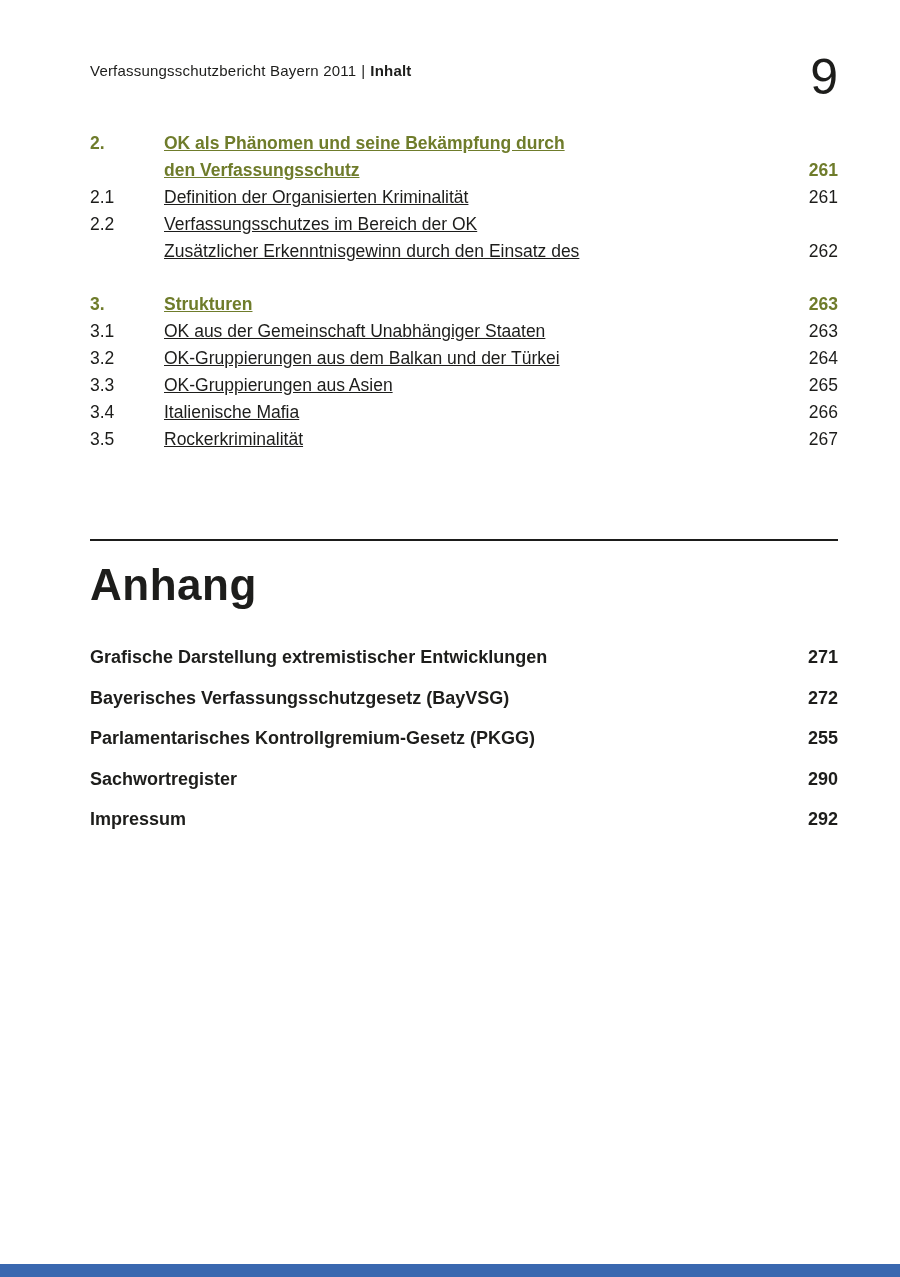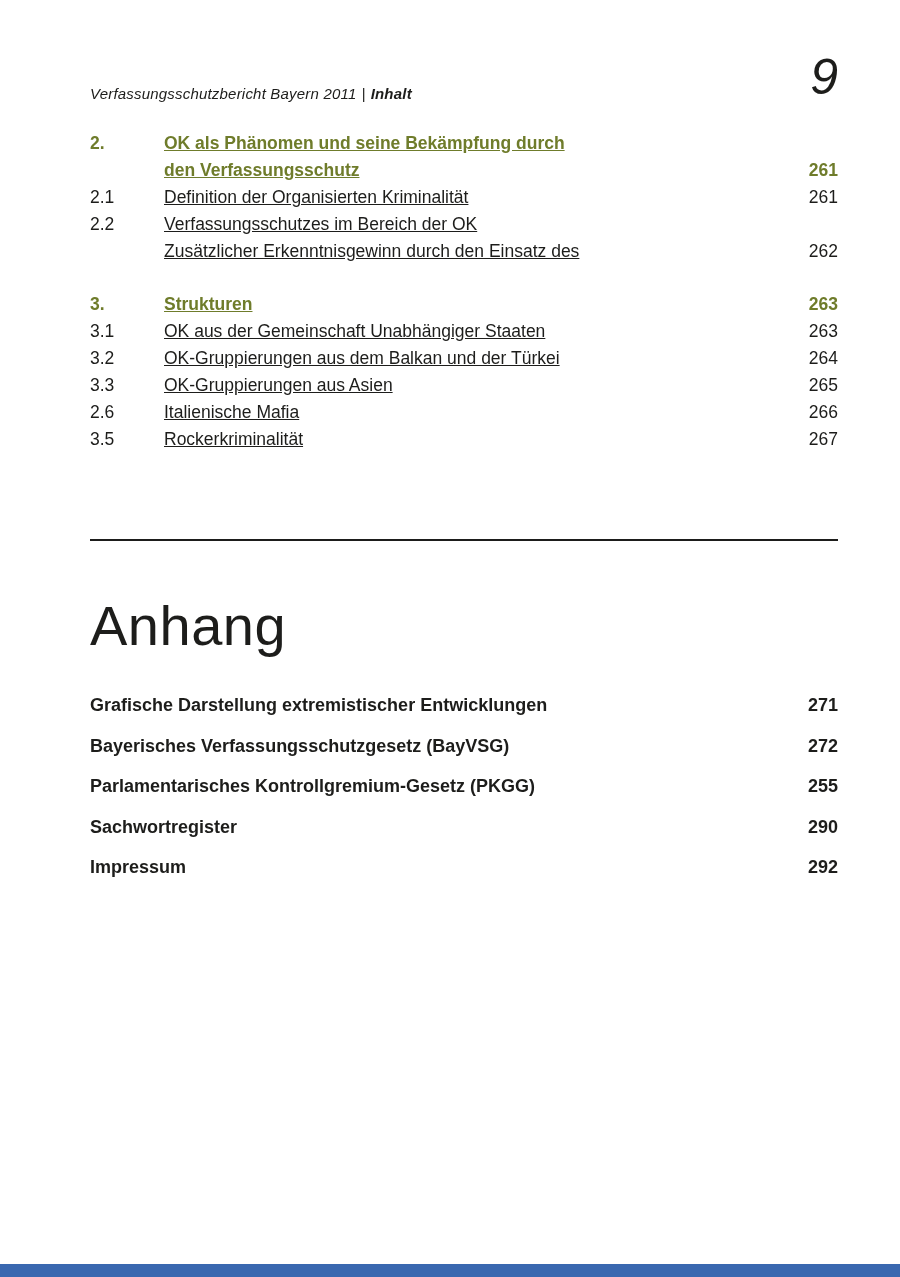--- a/index.html
+++ b/index.html
@@ -11,22 +11,21 @@
     overflow: hidden;
     font-family: "Liberation Sans", sans-serif;
     color: #1d1d1b;
   }
   .page { padding: 54px 62px 0 90px; }
 
   
   .header-row {
     display: flex;
     justify-content: space-between;
-    align-items: flex-end;
-    font-style: italic;
+    align-items: flex-start;
   }
   .header-text {
     font-size: 15px;
     padding-top: 8px;
     letter-spacing: 0.2px;
   }
   .header-text .sep { margin: 0 5px; }
   .header-text .bold { font-weight: bold; }
   .big-page-num {
     font-size: 50px;
@@ -48,23 +47,23 @@
 
   
   .divider {
     border: none;
     border-top: 2px solid #1d1d1b;
     margin-top: 86px;
   }
 
   
   .anhang-heading {
-    margin-top: 52px;
-    font-size: 56px;
-    font-weight: 400;
+    margin-top: 19px;
+    font-size: 44px;
+    font-weight: 700;
     letter-spacing: 0.5px;
   }
   .anhang-list { margin-top: 36px; }
   .anhang-row {
     display: flex;
     justify-content: space-between;
     font-weight: bold;
     font-size: 18px;
     line-height: 22px;
     margin-bottom: 18.5px;
@@ -142,21 +141,21 @@
         <span class="col-page">264</span>
       </div>
       <div class="toc-row">
         <span class="col-num">3.3</span>
         <span class="col-title">
           <span class="line">OK-Gruppierungen aus Asien</span>
         </span>
         <span class="col-page">265</span>
       </div>
       <div class="toc-row">
-        <span class="col-num">2.6</span>
+        <span class="col-num">3.4</span>
         <span class="col-title">
           <span class="line">Italienische Mafia</span>
         </span>
         <span class="col-page">266</span>
       </div>
       <div class="toc-row">
         <span class="col-num">3.5</span>
         <span class="col-title">
           <span class="line">Rockerkriminalität</span>
         </span>

